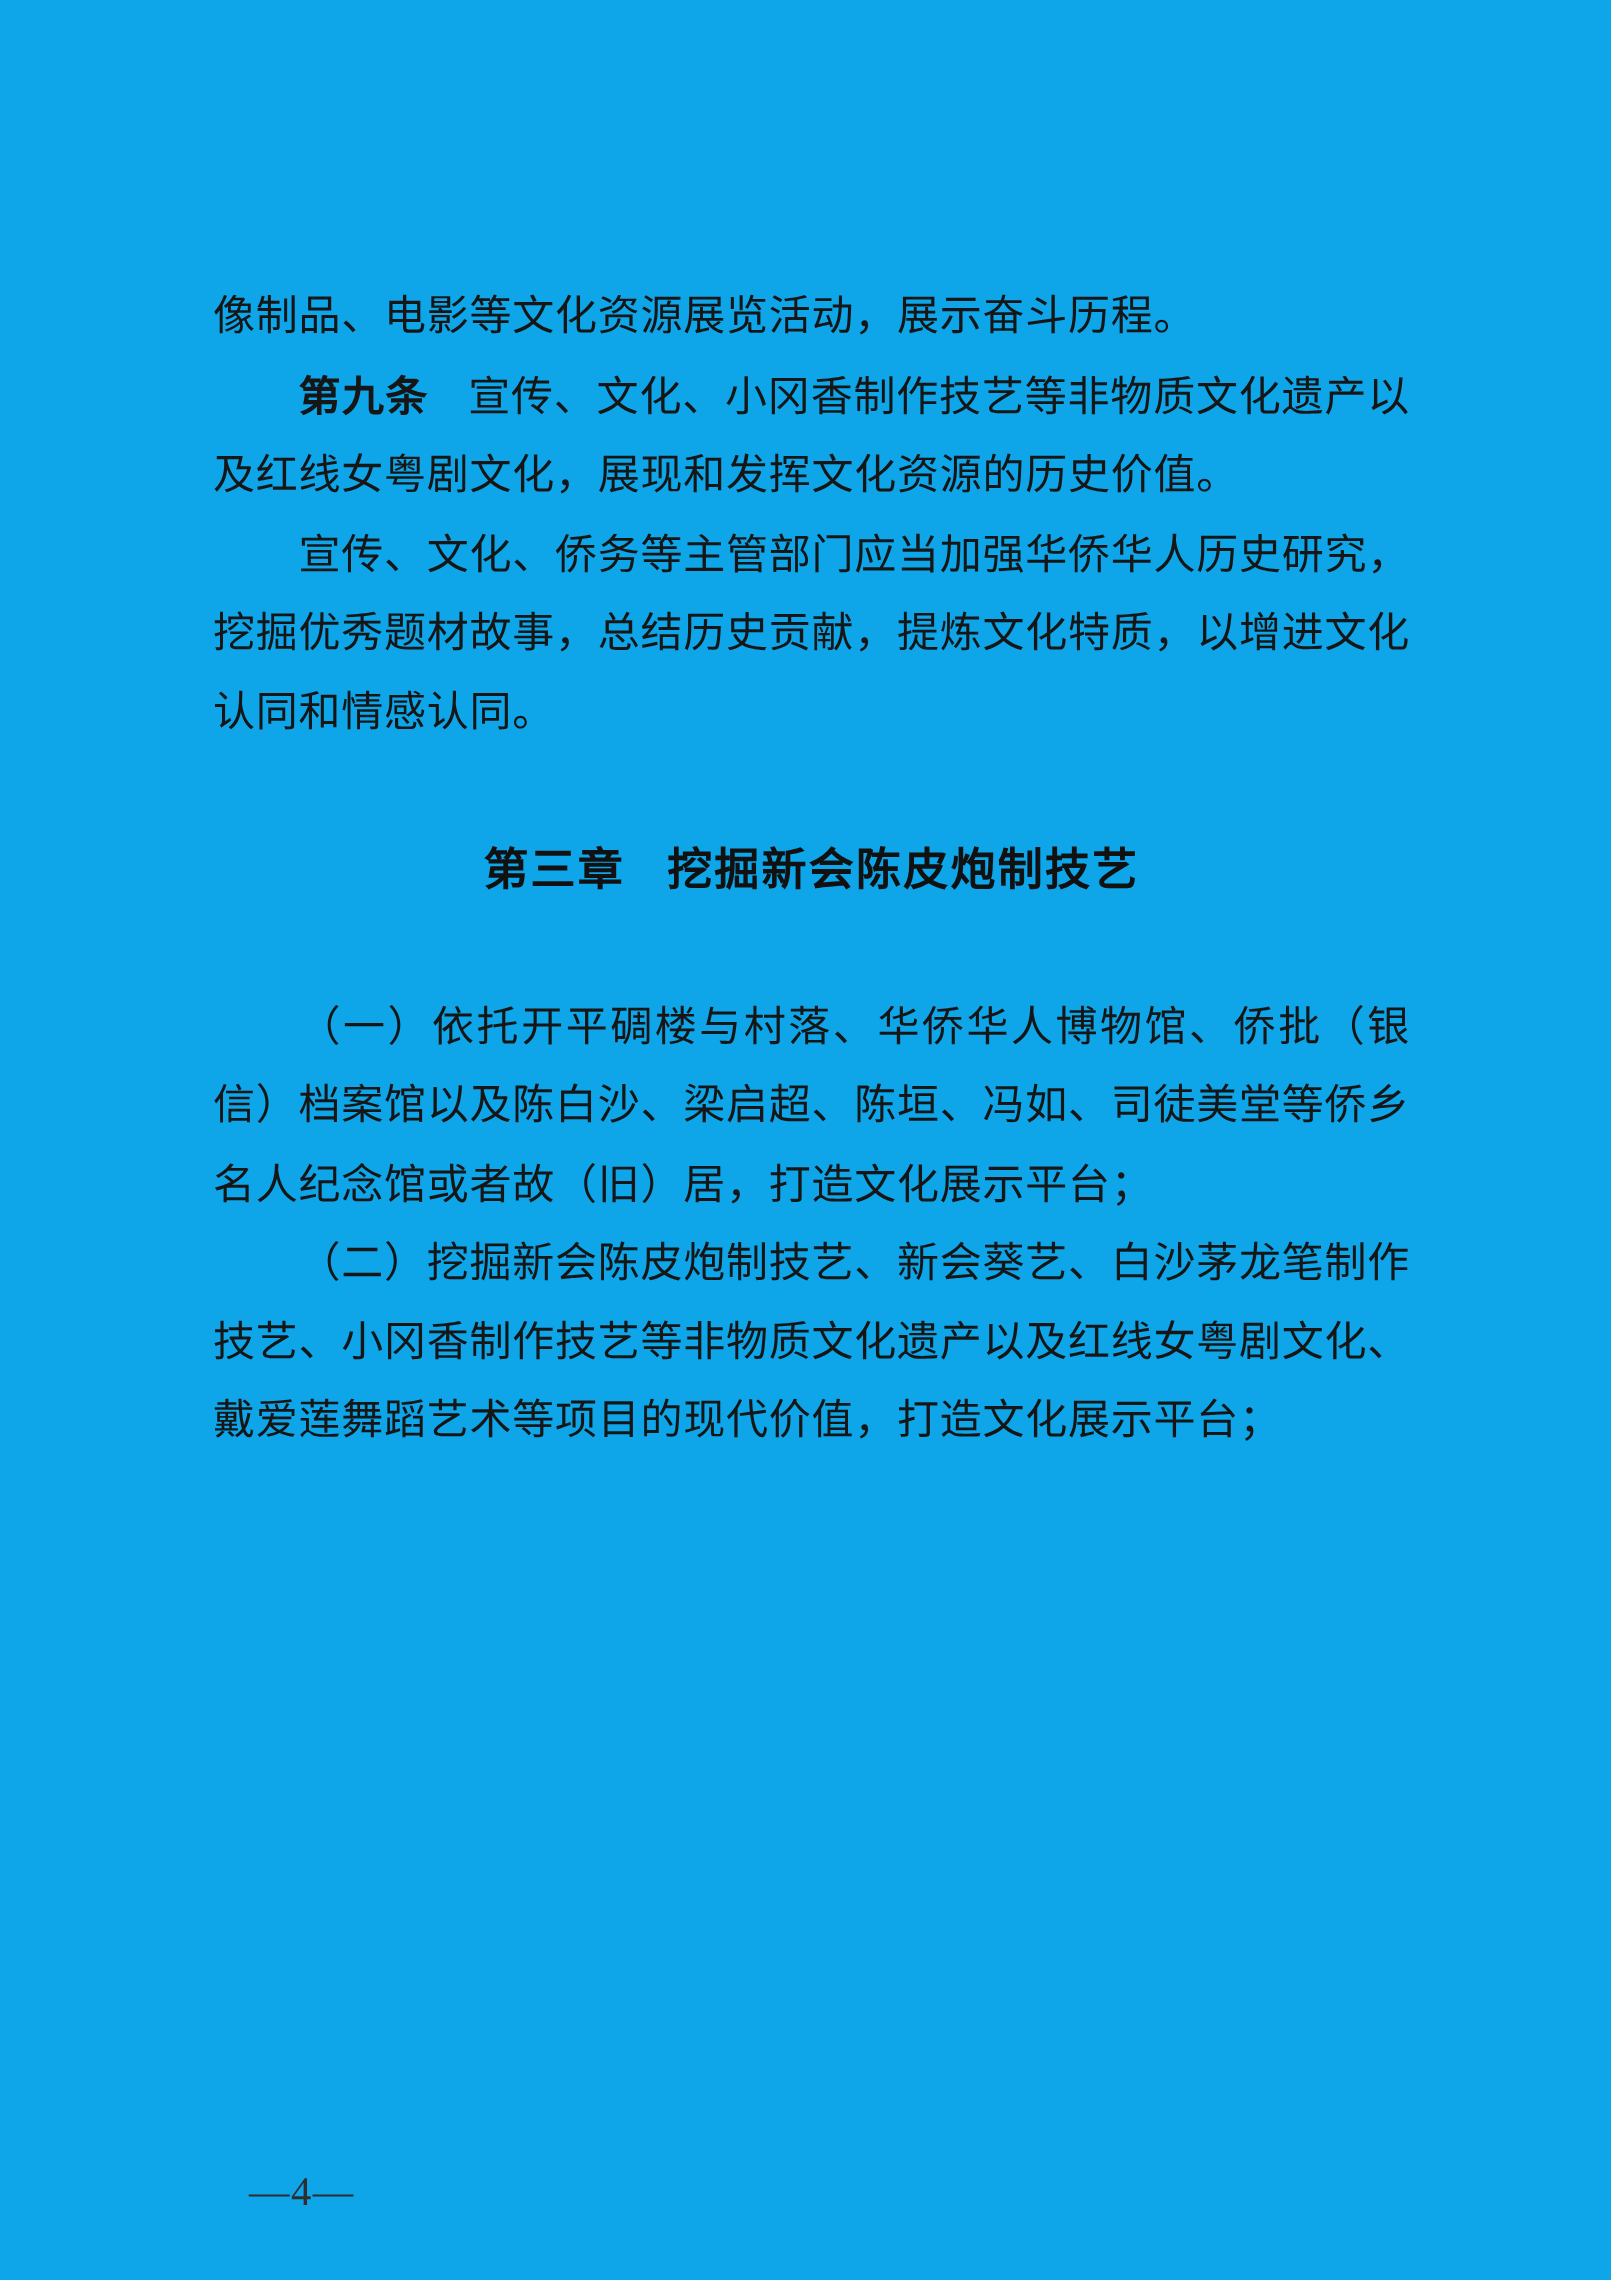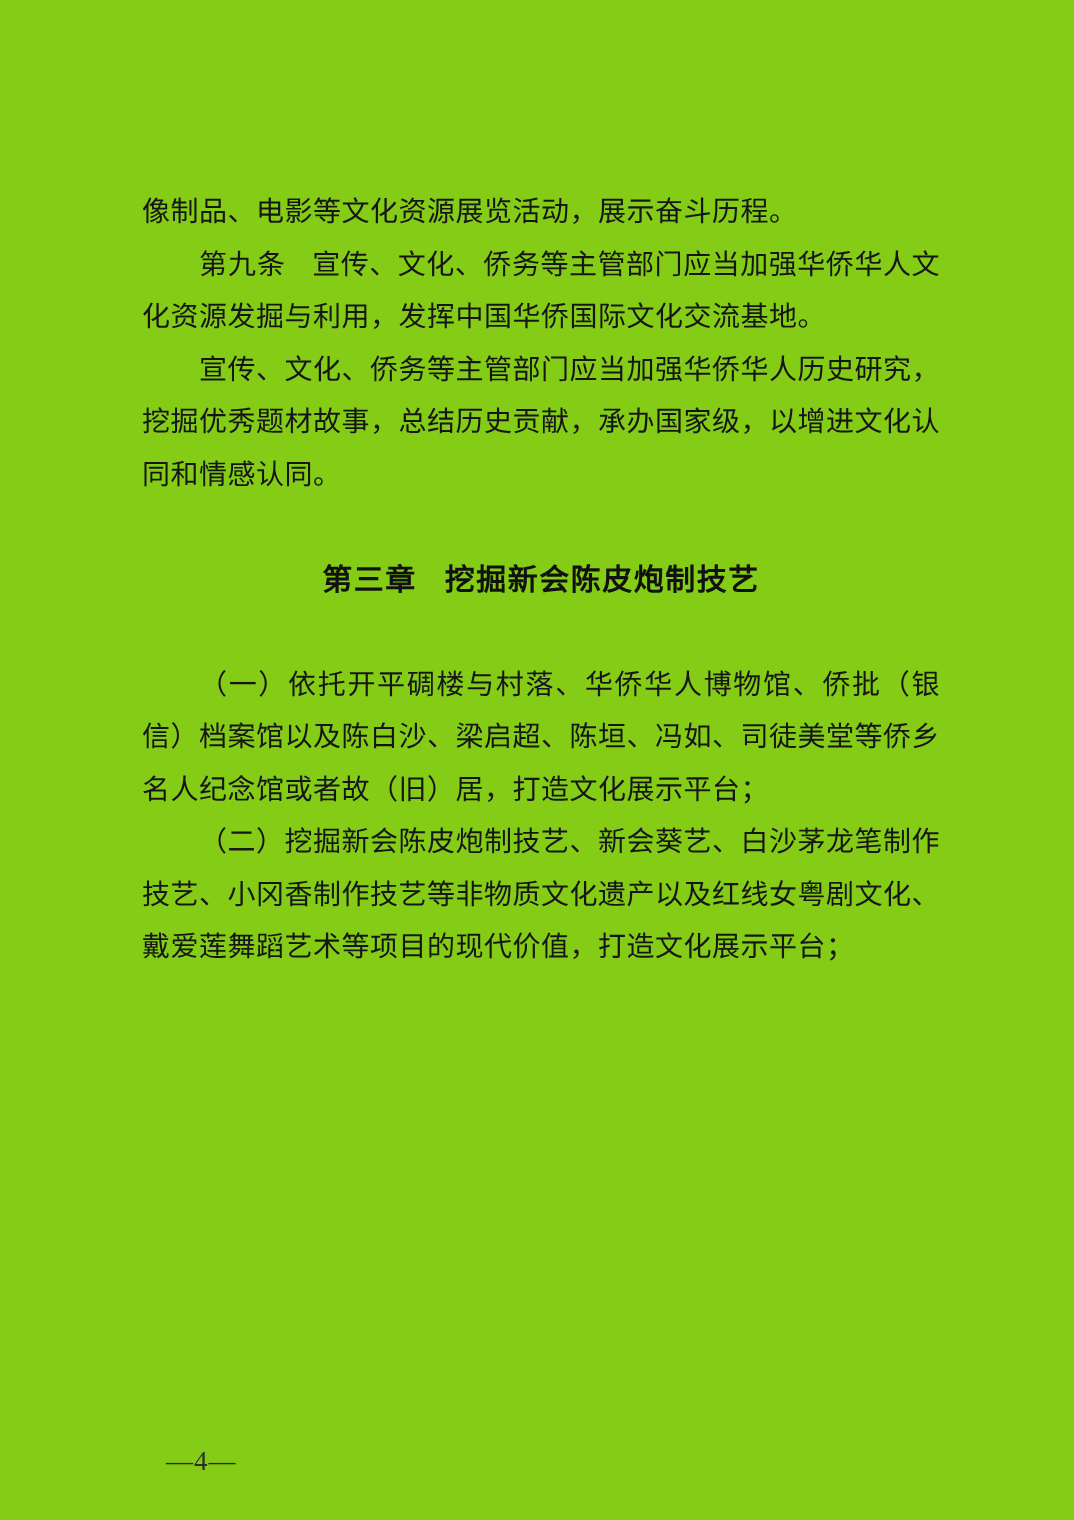--- a/index.html
+++ b/index.html
@@ -1,21 +1,21 @@
 <!DOCTYPE html>
 <html lang="zh-CN"><head>
 <meta charset="utf-8">
 <title>Document Page</title>
 <style>
   html, body { margin: 0; padding: 0; background: #ffffff; }
   .page {
     position: relative;
     width: 1074px;
     height: 1520px;
-    background: #84cc16;
+    background: #0ea5e9;
     overflow: hidden;
     font-family: "Liberation Serif", "DejaVu Serif", serif;
     color: #161616;
   }
   .content {
     position: absolute;
     left: 142px;
     top: 186px;
     width: 798px;
   }
@@ -25,21 +25,21 @@
     line-height: 52.5px;
     letter-spacing: 0.5px;
     text-align: justify;
     text-justify: inter-character;
     text-indent: 57px;
     word-break: break-all;
   }
   .para.noindent { text-indent: 0; }
   .article-label {
     font-family: "Liberation Sans", "DejaVu Sans", sans-serif;
-    font-weight: 400;
+    font-weight: 700;
     letter-spacing: 1px;
     margin-right: 26px;
   }
   .chapter {
     margin: 52.5px 0;
     font-size: 30px;
     line-height: 52.5px;
     text-align: center;
     font-weight: 700;
     font-family: "Liberation Sans", "DejaVu Sans", sans-serif;
@@ -59,23 +59,23 @@
   }
 </style>
 </head>
 <body>
 
 <div class="page">
   <main class="content">
 
     <p class="para noindent">像制品、电影等文化资源展览活动，展示奋斗历程。</p>
 
-    <p class="para"><span class="article-label">第九条</span><span>宣传、文化、侨务等主管部门应当加强华侨华人文化资源发掘与利用，发挥中国华侨国际文化交流基地。</span></p>
+    <p class="para"><span class="article-label">第九条</span><span>宣传、文化、小冈香制作技艺等非物质文化遗产以及红线女粤剧文化，展现和发挥文化资源的历史价值。</span></p>
 
-    <p class="para">宣传、文化、侨务等主管部门应当加强华侨华人历史研究，挖掘优秀题材故事，总结历史贡献，承办国家级，以增进文化认同和情感认同。</p>
+    <p class="para">宣传、文化、侨务等主管部门应当加强华侨华人历史研究，挖掘优秀题材故事，总结历史贡献，提炼文化特质，以增进文化认同和情感认同。</p>
 
 
     <h2 class="chapter"><span>第三章</span><span class="chapter-title">挖掘新会陈皮炮制技艺</span></h2>
 
 
     <p class="para">（一）依托开平碉楼与村落、华侨华人博物馆、侨批（银信）档案馆以及陈白沙、梁启超、陈垣、冯如、司徒美堂等侨乡名人纪念馆或者故（旧）居，打造文化展示平台；</p>
 
     <p class="para">（二）挖掘新会陈皮炮制技艺、新会葵艺、白沙茅龙笔制作技艺、小冈香制作技艺等非物质文化遗产以及红线女粤剧文化、戴爱莲舞蹈艺术等项目的现代价值，打造文化展示平台；</p>
 
 

